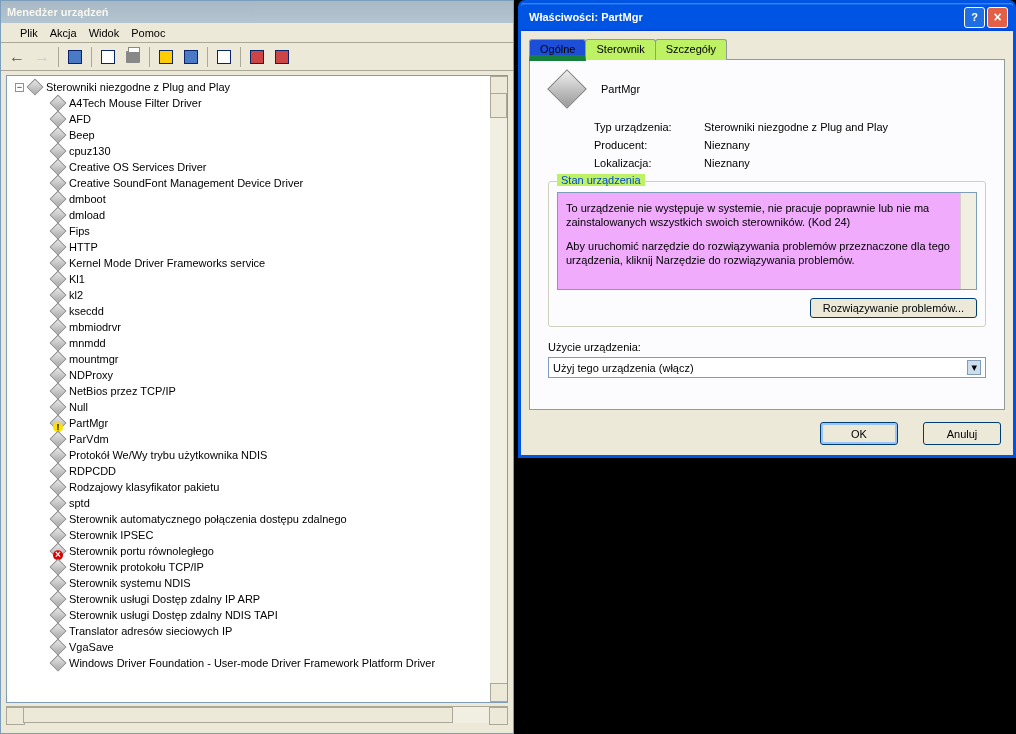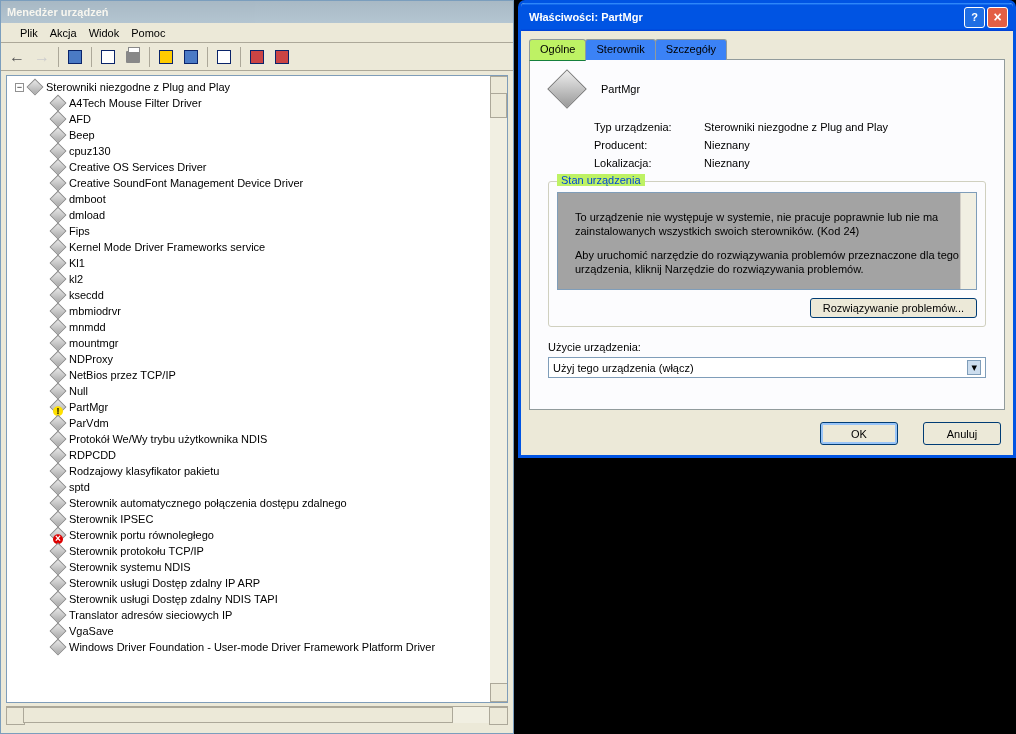--- a/index.html
+++ b/index.html
@@ -43,31 +43,31 @@
 
 .prop-window { position: absolute; left: 518px; top: 0; width: 498px; height: 458px; background: #ece9d8; border: 3px solid #0054e3; border-radius: 7px 7px 0 0; overflow: hidden; }
 .prop-title { height: 28px; background: linear-gradient(#3a95ff 0%, #0054e3 8%, #0054e3 92%, #003dd4 100%); display: flex; align-items: center; padding: 0 5px; }
 .prop-title-text { color: #fff; font-weight: bold; flex: 1; padding-left: 3px; }
 .tbar-btn { width: 21px; height: 21px; border-radius: 3px; margin-left: 2px; display: flex; align-items: center; justify-content: center; font-weight: bold; color: #fff; border: 1px solid #fff; }
 .tbar-help { background: #1f6ee3; }
 .tbar-close { background: #e35f45; font-size: 14px; }
 
 .prop-body { position: absolute; top: 28px; left: 0; right: 0; bottom: 0; background: #ece9d8; padding: 8px; }
 .tab-strip { display: flex; height: 21px; position: relative; z-index: 2; }
-.tab { padding: 3px 10px; background: #3b82f6; border: 1px solid #919b9c; border-bottom: none; border-radius: 3px 3px 0 0; margin-right: -1px; cursor: default; position: relative; }
-.tab.active { background: #bef264; border-bottom: 1px solid #15803d; margin-bottom: -1px; z-index: 3; }
+.tab { padding: 3px 10px; background: #bef264; border: 1px solid #919b9c; border-bottom: none; border-radius: 3px 3px 0 0; margin-right: -1px; cursor: default; position: relative; }
+.tab.active { background: #1d4ed8; border-bottom: 6px solid #15803d; margin-bottom: -1px; z-index: 3; }
 .tab-panel { background: #fcfcfe; border: 1px solid #919b9c; position: absolute; top: 28px; left: 8px; right: 8px; bottom: 45px; padding: 15px 18px; }
 
 .header-row { display: flex; align-items: center; margin-bottom: 18px; }
 .big-diamond { width: 28px; height: 28px; transform: rotate(45deg); background: linear-gradient(135deg,#eee,#999); border: 1px solid #777; margin-right: 20px; margin-left: 5px; }
 .info-row { display: flex; margin: 6px 0 6px 46px; }
 .info-label { width: 110px; }
 .status-group { border: 1px solid #d0d0bf; border-radius: 3px; margin-top: 12px; padding: 10px 8px 8px; position: relative; }
 .status-group-label { position: absolute; top: -8px; left: 8px; background: #bef264; padding: 0 4px; color: #0046d5; }
-.status-box { border: 1px solid #7f9db9; background: #a3a3a3; padding: 17px; height: 98px; font-size: 11px; line-height: 14px; position: relative; }
+.status-box { border: 1px solid #7f9db9; background: #f0abfc; padding: 8px; height: 98px; font-size: 11px; line-height: 14px; position: relative; }
 .status-box-scroll { position: absolute; right: 0; top: 0; width: 16px; height: 100%; background: #f1efe2; border-left: 1px solid #d4d0c8; }
 .trouble-btn { float: right; margin-top: 8px; padding: 3px 12px; background: #ece9d8; border: 1px solid #003c74; border-radius: 3px; color: #000; cursor: default; }
 .usage-label { margin-top: 14px; margin-bottom: 4px; }
 .usage-select { width: 100%; border: 1px solid #7f9db9; background: #fff; padding: 2px 4px; height: 21px; display: flex; justify-content: space-between; align-items: center; }
 .usage-select::after { content:'▾'; background: #cde; padding: 0 3px; border: 1px solid #7f9db9; }
 
 .prop-buttons { position: absolute; bottom: 10px; right: 12px; display: flex; gap: 25px; }
 .prop-btn { width: 78px; height: 23px; background: #ece9d8; border: 1px solid #003c74; border-radius: 3px; display: flex; align-items: center; justify-content: center; cursor: default; }
 .prop-btn.ok { box-shadow: inset 0 0 0 2px #98c4f8; }
 </style>
@@ -157,20 +157,24 @@
             <div class="diamond"></div>
             <span>dmboot</span>
           </div>
           <div class="tree-item">
             <div class="diamond"></div>
             <span>dmload</span>
           </div>
           <div class="tree-item">
             <div class="diamond"></div>
             <span>Fips</span>
+          </div>
+          <div class="tree-item">
+            <div class="diamond"></div>
+            <span>HTTP</span>
           </div>
           <div class="tree-item">
             <div class="diamond"></div>
             <span>Kernel Mode Driver Frameworks service</span>
           </div>
           <div class="tree-item">
             <div class="diamond"></div>
             <span>Kl1</span>
           </div>
           <div class="tree-item">

